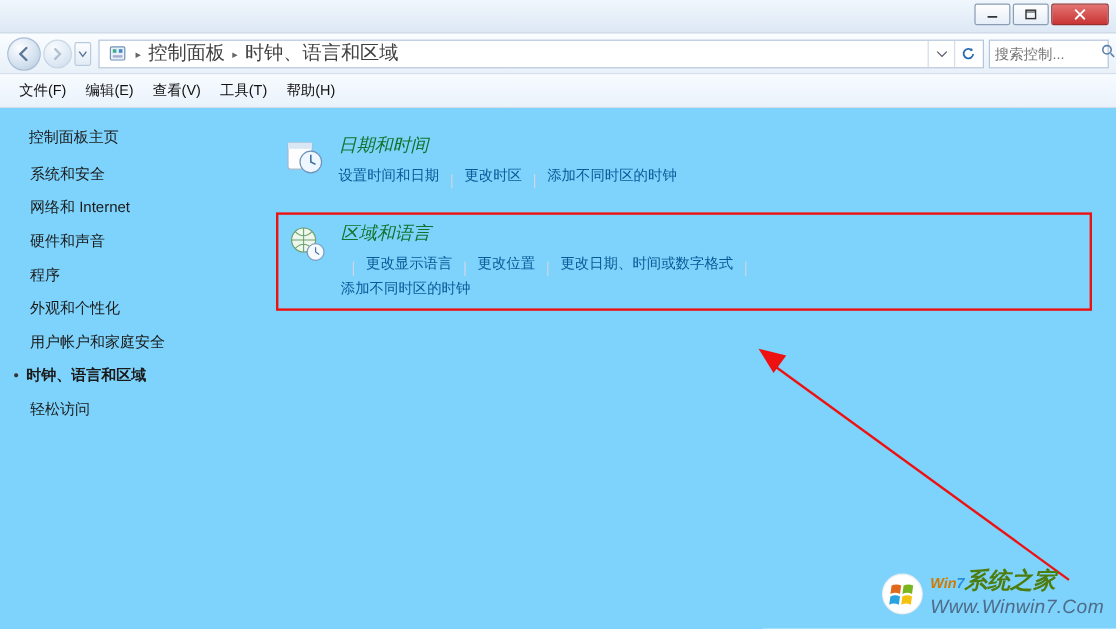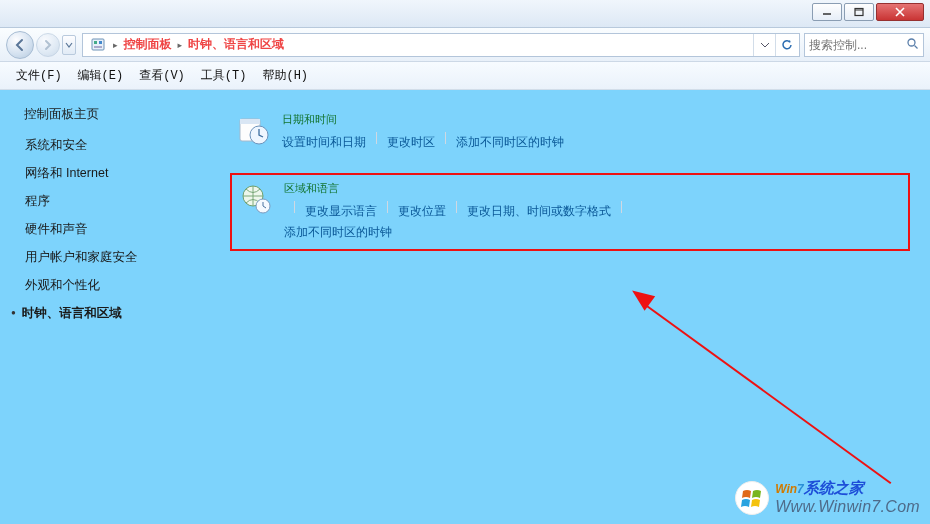--- a/index.html
+++ b/index.html
@@ -13,62 +13,62 @@
 .winbtn.close svg path { stroke: #fff; }
 
 
 .navbar { height: 34px; background: linear-gradient(to bottom,#fafdff,#e8f0f9); border-bottom: 1px solid #ccd8e6; display: flex; align-items: center; padding: 0 6px; }
 .navbtns { display: flex; align-items: center; margin-right: 6px; }
 .navcircle { width: 28px; height: 28px; border-radius: 50%; background: radial-gradient(circle at 35% 30%, #fdfdff, #d2e0ef 60%, #b3c7db); border: 1px solid #a8bdd4; display: flex; align-items: center; justify-content: center; margin-right: 2px; cursor: pointer; }
 .navcircle.fwd { width: 24px; height: 24px; opacity: .55; }
 .navdrop { width: 14px; height: 20px; border: 1px solid #b9cadd; border-radius: 2px; background: linear-gradient(to bottom,#fdfdff,#e1ebf6); display: flex; align-items: center; justify-content: center; cursor: pointer; }
 .addressbar { flex: 1; height: 24px; border: 1px solid #b3c5da; background: #fff; display: flex; align-items: center; padding: 0 2px; }
 .cp-icon { width: 18px; height: 18px; margin: 0 4px; display:flex; align-items:center; justify-content:center;}
-.crumb { font-size: 12px; color: #ef4444; padding: 0 4px; display: flex; align-items: center; height: 100%; cursor: pointer; font-weight: bold; }
+.crumb { font-size: 16px; color: #404040; padding: 0 4px; display: flex; align-items: center; height: 100%; cursor: pointer; }
 .crumb-arr { margin: 0 2px; color: #666; font-size: 9px; }
 .addr-end { margin-left: auto; display: flex; }
 .addr-sm { width: 22px; height: 22px; border-left: 1px solid #d2dde9; display:flex; align-items:center; justify-content:center; cursor:pointer;}
-.searchbox { width: 120px; height: 24px; margin-left: 4px; border: 1px solid #b3c5da; background: #fff; display: flex; align-items: center; padding: 0 4px; }
+.searchbox { width: 100px; height: 24px; margin-left: 4px; border: 1px solid #b3c5da; background: #fff; display: flex; align-items: center; padding: 0 4px; }
 .searchbox input { border: none; outline: none; width: 88px; font-size: 12px; color: #888; background: transparent; }
 .searchbox .sicon { margin-left: auto; }
 
 
 .menubar { height: 28px; background: linear-gradient(to bottom,#f7fbff,#eaf2fb); border-bottom: 1px solid #d2dde9; display: flex; align-items: center; padding: 0 8px; }
-.menuitem { font-size: 12px; color: #111; padding: 3px 8px; cursor: pointer; font-family: Liberation Mono, monospace; }
+.menuitem { font-size: 12px; color: #111; padding: 3px 8px; cursor: pointer; }
 
 
 .main { display: flex; height: calc(524px - 28px - 34px - 28px); background: #7dd3fc; }
 .sidebar { width: 210px; padding: 16px 0 0 24px; }
 .sidehead { font-size: 12.5px; color: #1a1a1a; margin-bottom: 14px; cursor: pointer; }
 .sidelink { font-size: 12.5px; color: #1a1a1a; margin: 11px 1px; cursor: pointer; display: block; }
 .sidelink.active { font-weight: bold; }
 .sidelink.active::before { content: "●"; color: #333; font-size: 8px; margin-left: -14px; margin-right: 6px; vertical-align: 2px; }
 
 .content { flex: 1; padding: 16px 20px; position: relative; }
 .section { display: flex; margin-bottom: 14px; padding: 6px; }
 .section-icon { width: 36px; height: 36px; margin-right: 10px; flex-shrink: 0; display:flex; align-items:center; justify-content:center; }
-.section-body .title { font-size: 11px; color: #12732e; margin-bottom: 5px; cursor: pointer; }
-.tasks { display: flex; flex-wrap: wrap; align-items: flex-start; }
+.section-body .title { font-size: 15px; color: #12732e; margin-bottom: 5px; cursor: pointer; font-style: italic; }
+.tasks { display: flex; flex-wrap: wrap; align-items: flex-end; }
 .task { font-size: 12px; color: #0a5897; margin: 2px 0; cursor: pointer; display: inline-flex; align-items: center; }
 .tasksep { display: inline-block; width: 1px; height: 12px; background: #cfd8e2; margin: 0 10px; }
 .shield { width: 14px; height: 14px; margin-right: 4px; display:inline-flex;}
 
 .redbox { border: 2.5px solid #e11; }
 
 
 .anno-line { position: absolute; left: 430px; top: 210px; width: 310px; height: 2px; background: #e11; transform-origin: left center; transform: rotate(36deg); }
 .anno-head { position: absolute; left: 420px; top: 198px; width: 0; height: 0; border-right: 22px solid #e11; border-top: 9px solid transparent; border-bottom: 9px solid transparent; transform: rotate(36deg); }
 
 
 .watermark { position: absolute; right: 10px; bottom: 6px; display: flex; align-items: center; font-size: 12px; }
 .wm-logo { width: 34px; height: 34px; border-radius: 50%; background: #fff; border: 1px solid #eee; display:flex; align-items:center; justify-content:center; margin-right: 6px; }
 .wm-txt { line-height: 1.3; }
 .wm1 { color: #d07a00; font-weight: bold; font-style: italic; }
 .wm1 .seven { color: #2a8fd6; }
-.wm1 .cn { color: #1d4ed8; font-size: 15px; }
+.wm1 .cn { color: #4d7c0f; font-size: 19px; }
 .wm2 { color: #4e6b8a; font-size: 16px; letter-spacing: .3px; font-style: italic;}
 </style>
 </head>
 <body>
 
 <div class="titlebar">
   <div class="winbtn">
       <svg width="10" height="10">
         <path d="M1 7 H9" stroke="#333" stroke-width="1.5"></path>
       </svg>
@@ -147,25 +147,26 @@
   <span class="menuitem">工具(T)</span>
   <span class="menuitem">帮助(H)</span>
 </div>
 
 <div class="main">
   <div class="sidebar">
     <div class="sidehead">控制面板主页</div>
     <div id="side-items">
         <div class="sidelink">系统和安全</div>
         <div class="sidelink">网络和 Internet</div>
+        <div class="sidelink">硬件和声音</div>
         <div class="sidelink">程序</div>
-        <div class="sidelink">硬件和声音</div>
+        <div class="sidelink">外观和个性化</div>
         <div class="sidelink">用户帐户和家庭安全</div>
-        <div class="sidelink">外观和个性化</div>
         <div class="sidelink active">时钟、语言和区域</div>
+        <div class="sidelink">轻松访问</div>
       </div>
   </div>
 
   <div class="content">
 
     <div class="section">
       <div class="section-icon">
         <svg width="34" height="34">
             <rect x="3" y="6" width="20" height="22" rx="2" fill="#fdfdfd" stroke="#a7b9cc"></rect>
             <rect x="3" y="6" width="20" height="5" fill="#d9e6f4"></rect>

